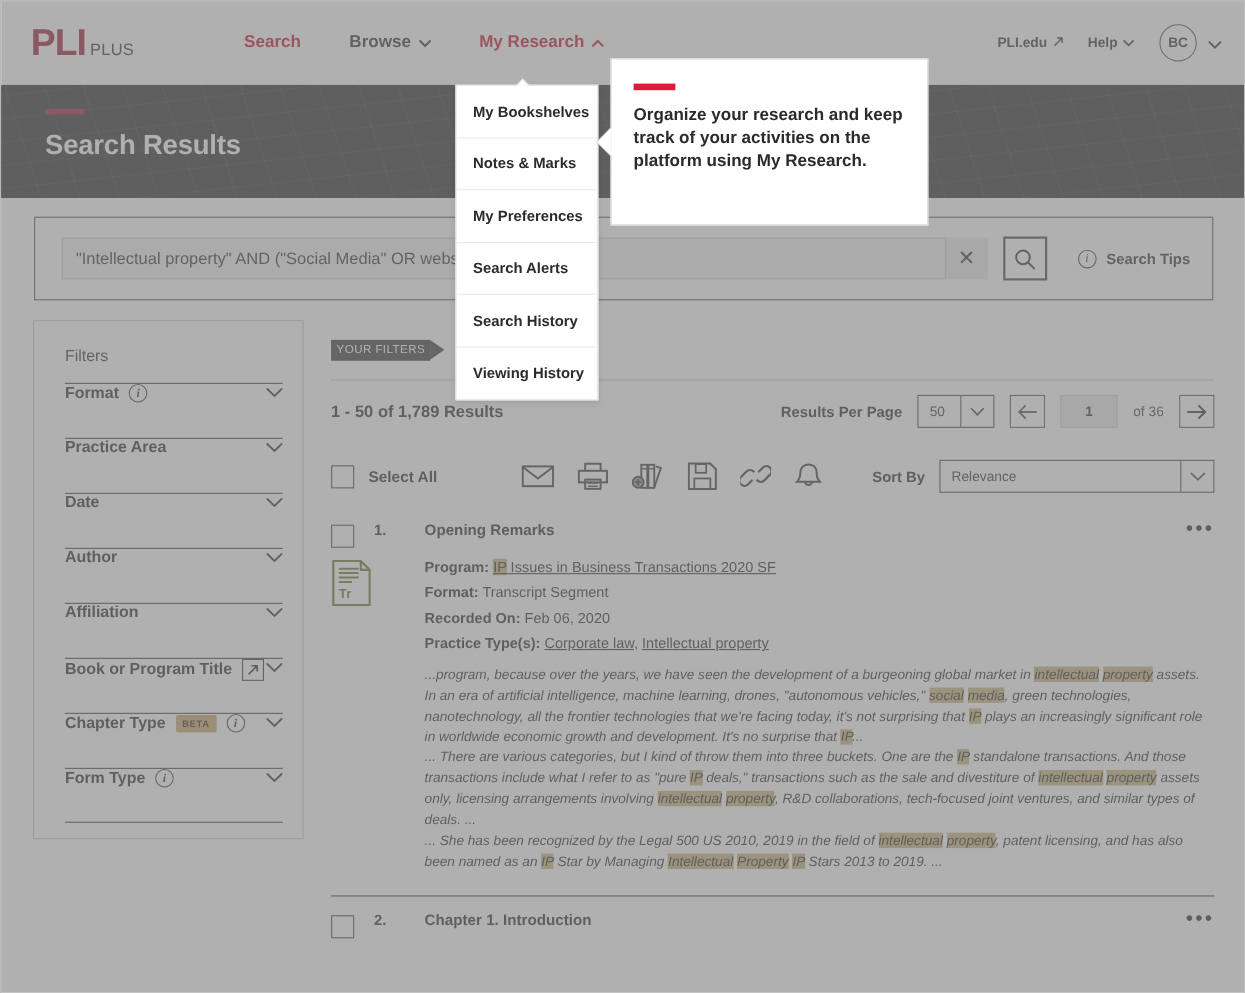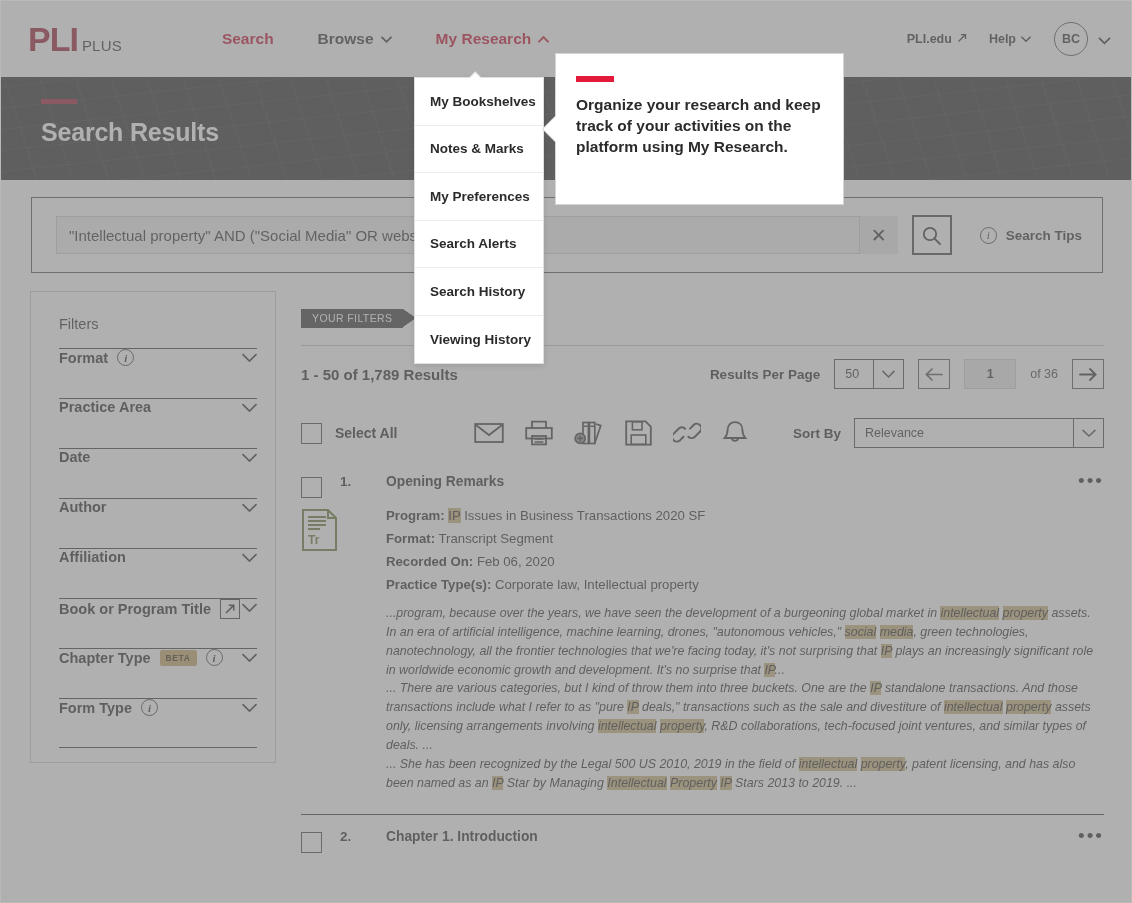--- a/index.html
+++ b/index.html
@@ -168,21 +168,21 @@
     display: flex; align-items: center; justify-content: center;
   }
 
   
   .results { position: absolute; left: 300px; right: 27px; top: 0; }
 
   .yourfilters-row { height: 54px; display: flex; align-items: center; }
   .yf-tag {
     position: relative; background: #3a3a3a; color: #ffffff;
     font-size: 10.5px; letter-spacing: 0.4px;
-    height: 19px; padding: 0 11px;
+    height: 19px; padding: 0 5px;
     display: flex; align-items: center;
   }
   .yf-tag::after {
     content: ""; position: absolute; right: -13px; top: 0;
     border-left: 13px solid #3a3a3a;
     border-top: 9.5px solid transparent;
     border-bottom: 9.5px solid transparent;
   }
   .divider { border-top: 1px solid #c6c6c6; }
 
@@ -234,21 +234,21 @@
   .res-cb { width: 21px; height: 21px; border: 1.8px solid #4a4a4a; margin-top: 3px; }
   .res-num { width: 46px; font-size: 13.5px; font-weight: bold; color: #2b2b2b; margin-left: 18px; }
   .res-title { font-size: 13.8px; font-weight: bold; color: #2b2b2b; flex: 1; }
   .res-dots { font-size: 19px; letter-spacing: 2px; color: #2b2b2b; cursor: pointer; line-height: 0.7; }
   .res-body { display: flex; margin-top: 10px; }
   .res-icon-col { width: 39px; margin-left: 0px; }
   .doc-icon { width: 37px; height: 44px; }
   .res-meta { margin-left: 46px; flex: 1; }
   .meta-line { font-size: 13.2px; color: #2b2b2b; margin-bottom: 8px; }
   .meta-line b { font-weight: bold; }
-  .lnk { color: #2b2b2b; cursor: pointer; }
+  .lnk { color: #2b2b2b; text-decoration: underline; cursor: pointer; }
   .hl { background: #C9B279; }
   .snippet {
     margin-top: 12px; font-size: 12.4px; font-style: italic;
     color: #2b2b2b; line-height: 1.52;
   }
   .snippet p { margin: 0; }
   .res-sep { border-top: 1.6px solid #3a3a3a; margin-top: 22px; }
 
   
   .dropdown {

